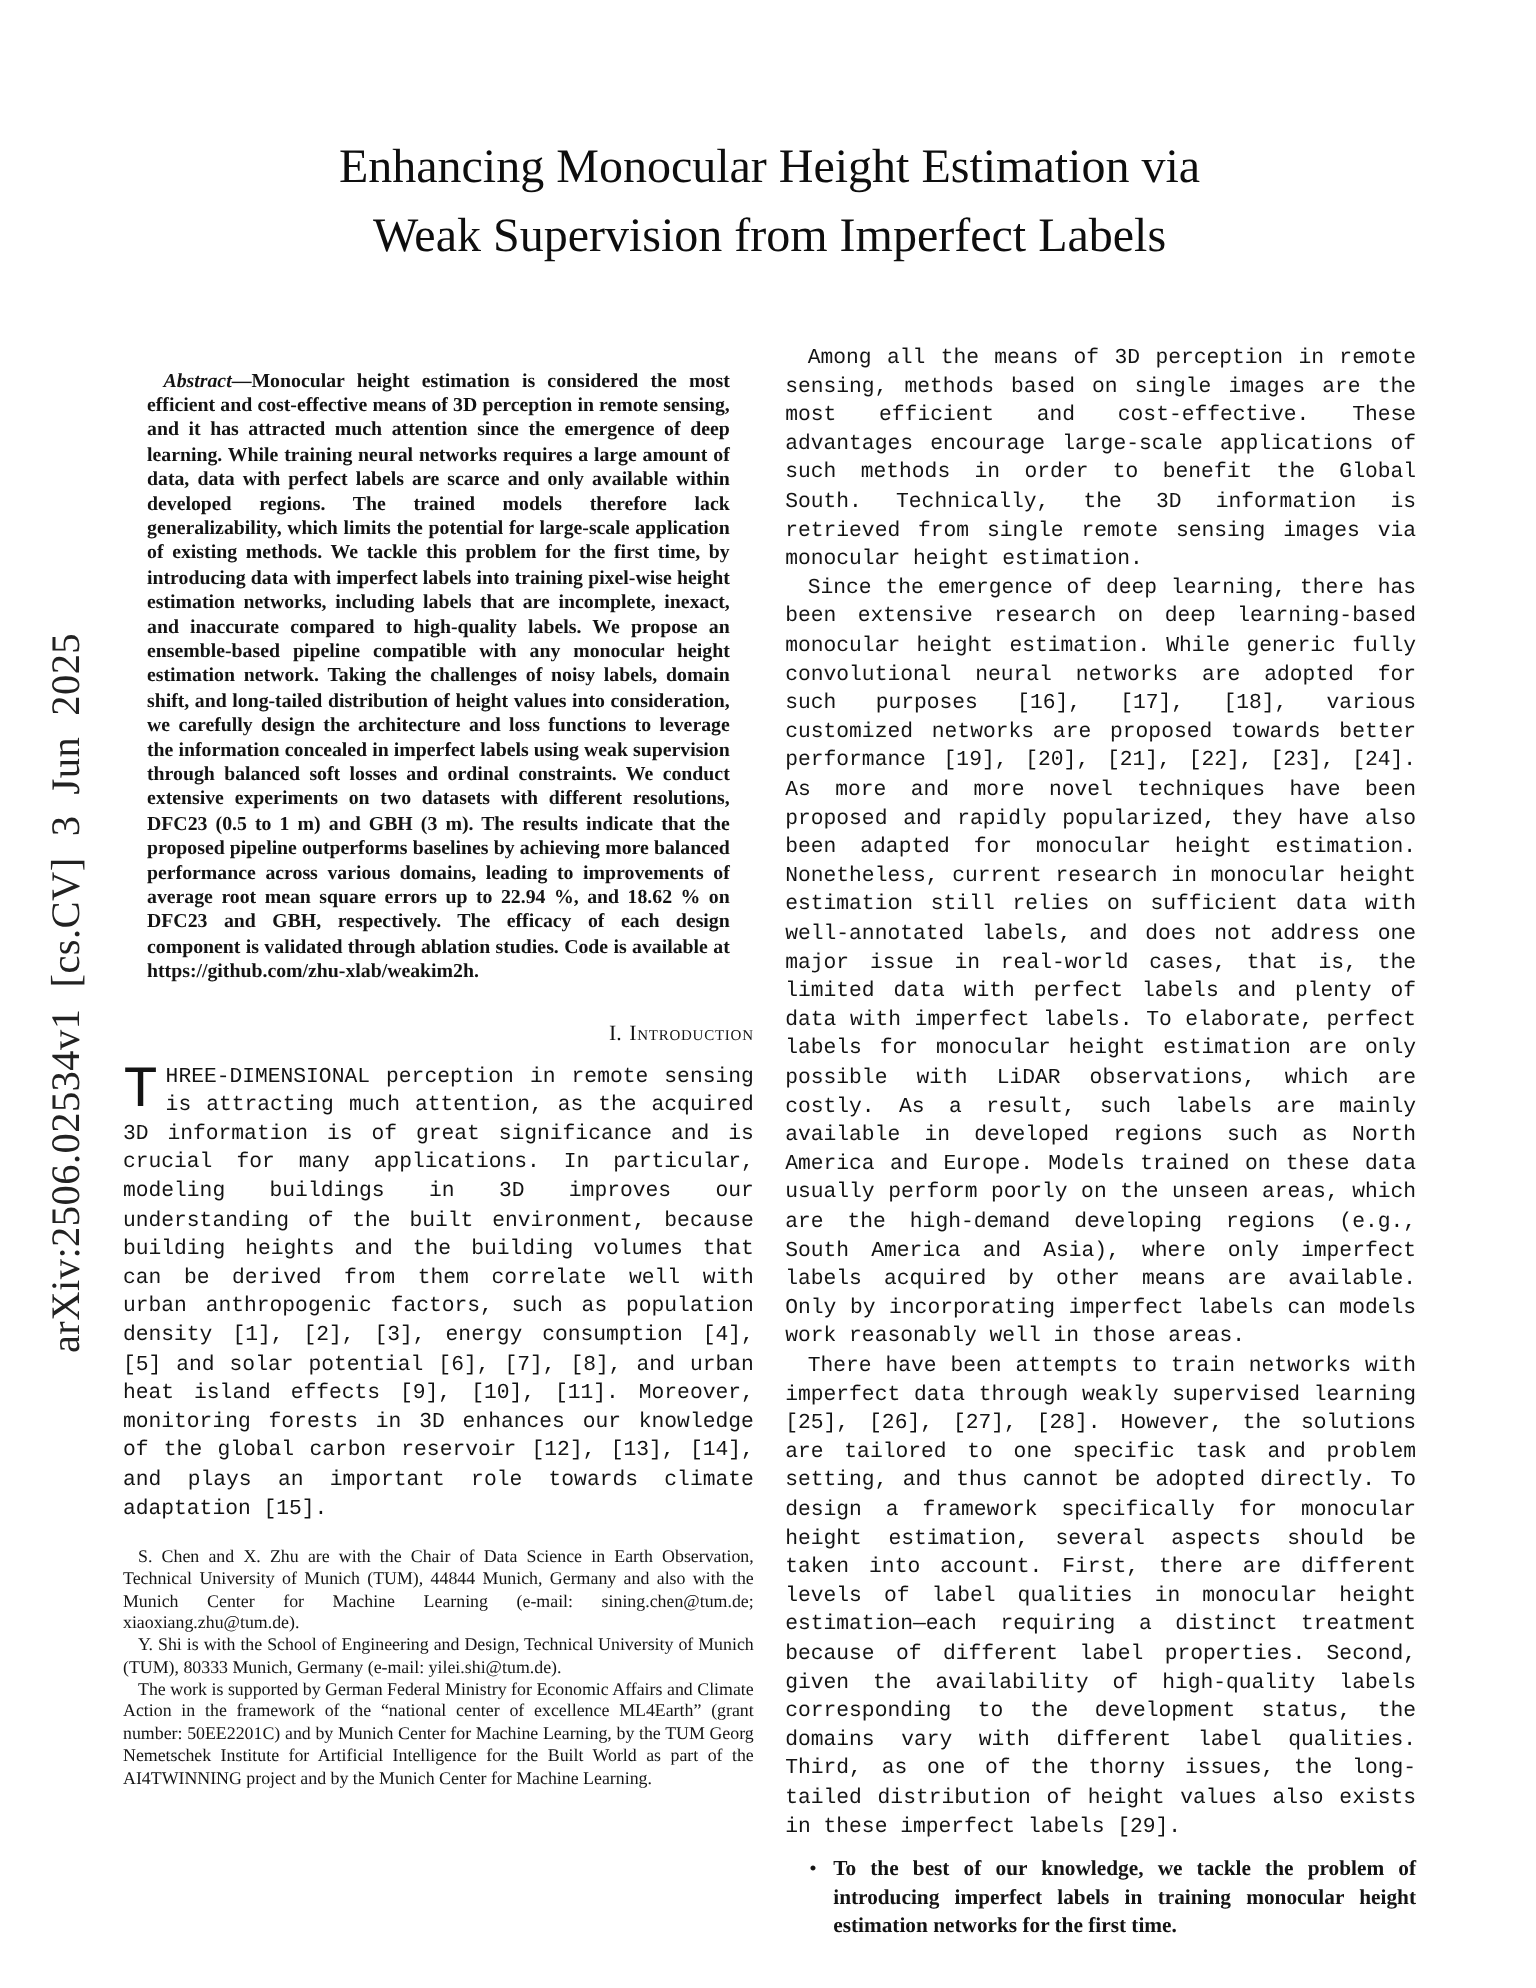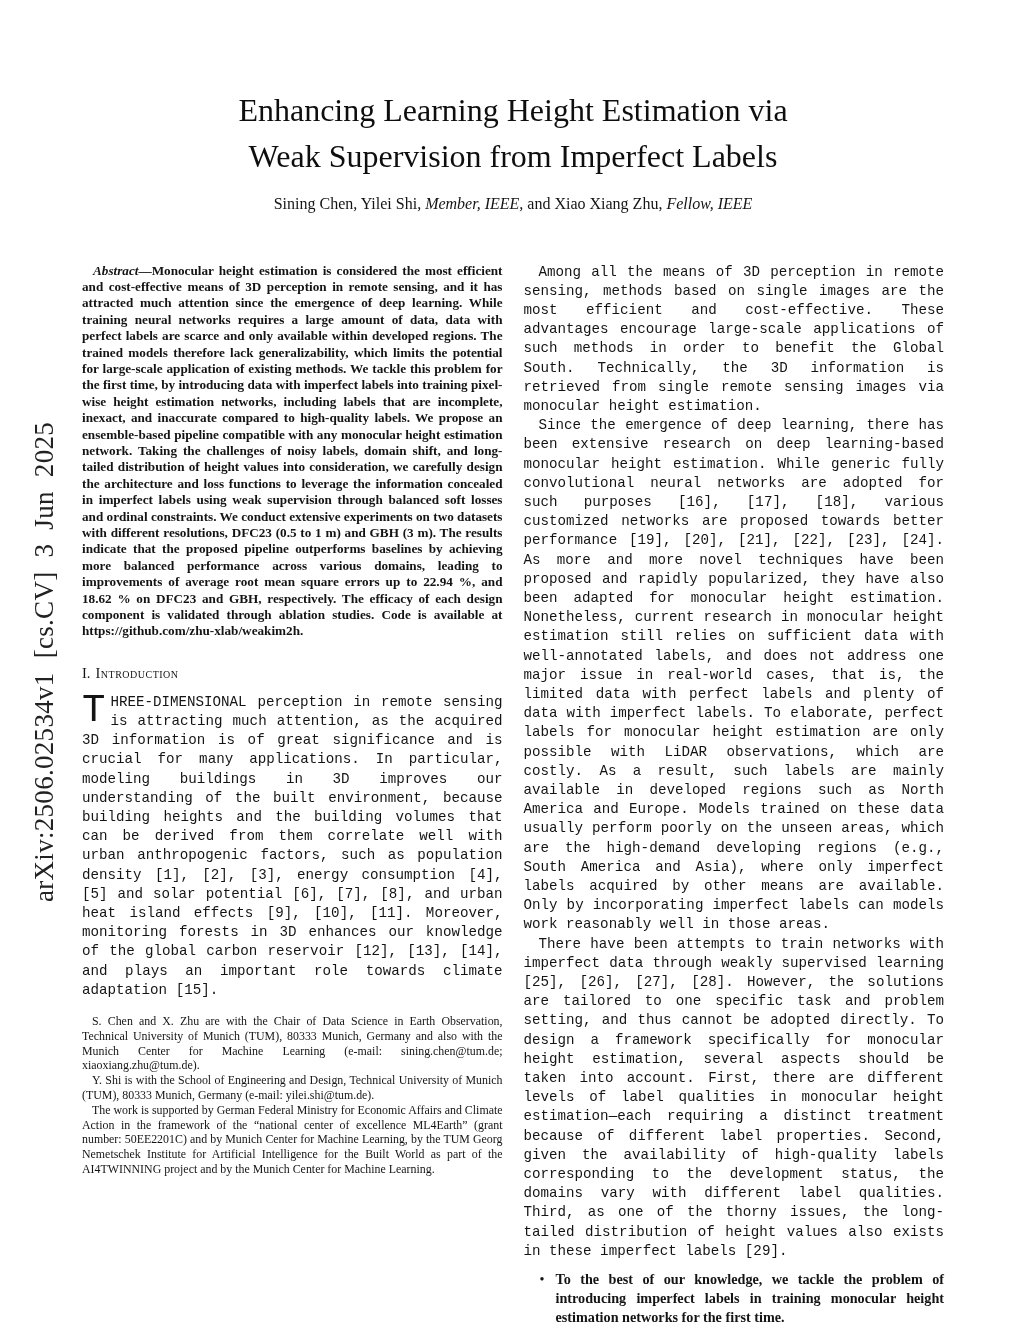--- a/index.html
+++ b/index.html
@@ -61,35 +61,35 @@
   .it { font-style: italic; }
 
   .columns {
     display: flex;
     gap: 21px;
     margin-top: 50px;
   }
   .col { flex: 1 1 0; min-width: 0; }
 
   p.abstract, p.index-terms {
-    margin: 0;
+    margin: 16px;
     font-size: 13.2px;
     line-height: 16.4px;
     font-weight: bold;
     text-align: justify;
     text-indent: 11px;
     hyphens: auto;
   }
   p.index-terms { margin-top: 10px; }
   .abs-label { font-style: italic; }
   a.link { color: inherit; text-decoration: none; font-weight: bold; cursor: pointer; }
 
   h2.section-heading {
     margin: 25px 0 11px 0;
-    text-align: left;
+    text-align: right;
     font-weight: normal;
     font-size: 14.5px;
   }
   .sc { font-variant: small-caps; letter-spacing: 0.5px; margin-left: 5px; }
 
   p.body-para {
     margin: 0;
     font-size: 14.2px;
     line-height: 19.2px;
     text-align: justify;
@@ -140,47 +140,44 @@
 <body>
 
 <div class="page">
 
   <div class="arxiv-stamp">arXiv:2506.02534v1 [cs.CV] 3 Jun 2025</div>
 
   <div class="inner">
 
 
     <h1 class="title">
-      <span>Enhancing Learning Height Estimation via</span><br>
+      <span>Enhancing Monocular Height Estimation via</span><br>
       <span>Weak Supervision from Imperfect Labels</span>
     </h1>
 
-    <div class="authors">
-      <span>Sining Chen, Yilei Shi, </span><span class="it">Member, IEEE,</span><span> and Xiao Xiang Zhu, </span><span class="it">Fellow, IEEE</span>
-    </div>
 
     <div class="columns">
 
       <div class="col">
 
         <p class="abstract">
           <span class="abs-label">Abstract</span><span>—Monocular height estimation is considered the most efficient and cost-effective means of 3D perception in remote sensing, and it has attracted much attention since the emergence of deep learning. While training neural networks requires a large amount of data, data with perfect labels are scarce and only available within developed regions. The trained models therefore lack generalizability, which limits the potential for large-scale application of existing methods. We tackle this problem for the first time, by introducing data with imperfect labels into training pixel-wise height estimation networks, including labels that are incomplete, inexact, and inaccurate compared to high-quality labels. We propose an ensemble-based pipeline compatible with any monocular height estimation network. Taking the challenges of noisy labels, domain shift, and long-tailed distribution of height values into consideration, we carefully design the architecture and loss functions to leverage the information concealed in imperfect labels using weak supervision through balanced soft losses and ordinal constraints. We conduct extensive experiments on two datasets with different resolutions, DFC23 (0.5 to 1 m) and GBH (3 m). The results indicate that the proposed pipeline outperforms baselines by achieving more balanced performance across various domains, leading to improvements of average root mean square errors up to 22.94 %, and 18.62 % on DFC23 and GBH, respectively. The efficacy of each design component is validated through ablation studies. Code is available at </span><a class="link">https://github.com/zhu-xlab/weakim2h</a><span>.</span>
         </p>
 
 
         <h2 class="section-heading">
           <span>I.</span><span class="sc">Introduction</span>
         </h2>
 
         <p class="body-para">
           <span class="dropcap">T</span><span>HREE-DIMENSIONAL perception in remote sensing is attracting much attention, as the acquired 3D information is of great significance and is crucial for many applications. In particular, modeling buildings in 3D improves our understanding of the built environment, because building heights and the building volumes that can be derived from them correlate well with urban anthropogenic factors, such as population density [1], [2], [3], energy consumption [4], [5] and solar potential [6], [7], [8], and urban heat island effects [9], [10], [11]. Moreover, monitoring forests in 3D enhances our knowledge of the global carbon reservoir [12], [13], [14], and plays an important role towards climate adaptation [15].</span>
         </p>
 
         <div class="footnotes">
-          <p>S. Chen and X. Zhu are with the Chair of Data Science in Earth Observation, Technical University of Munich (TUM), 80333 Munich, Germany and also with the Munich Center for Machine Learning (e-mail: sining.chen@tum.de; xiaoxiang.zhu@tum.de).</p>
+          <p>S. Chen and X. Zhu are with the Chair of Data Science in Earth Observation, Technical University of Munich (TUM), 44844 Munich, Germany and also with the Munich Center for Machine Learning (e-mail: sining.chen@tum.de; xiaoxiang.zhu@tum.de).</p>
           <p>Y. Shi is with the School of Engineering and Design, Technical University of Munich (TUM), 80333 Munich, Germany (e-mail: yilei.shi@tum.de).</p>
           <p>The work is supported by German Federal Ministry for Economic Affairs and Climate Action in the framework of the “national center of excellence ML4Earth” (grant number: 50EE2201C) and by Munich Center for Machine Learning, by the TUM Georg Nemetschek Institute for Artificial Intelligence for the Built World as part of the AI4TWINNING project and by the Munich Center for Machine Learning.</p>
         </div>
 
       </div>
 
       <div class="col">
 
         <p class="body-para indent">Among all the means of 3D perception in remote sensing, methods based on single images are the most efficient and cost-effective. These advantages encourage large-scale applications of such methods in order to benefit the Global South. Technically, the 3D information is retrieved from single remote sensing images via monocular height estimation.</p>
         <p class="body-para indent">Since the emergence of deep learning, there has been extensive research on deep learning-based monocular height estimation. While generic fully convolutional neural networks are adopted for such purposes [16], [17], [18], various customized networks are proposed towards better performance [19], [20], [21], [22], [23], [24]. As more and more novel techniques have been proposed and rapidly popularized, they have also been adapted for monocular height estimation. Nonetheless, current research in monocular height estimation still relies on sufficient data with well-annotated labels, and does not address one major issue in real-world cases, that is, the limited data with perfect labels and plenty of data with imperfect labels. To elaborate, perfect labels for monocular height estimation are only possible with LiDAR observations, which are costly. As a result, such labels are mainly available in developed regions such as North America and Europe. Models trained on these data usually perform poorly on the unseen areas, which are the high-demand developing regions (e.g., South America and Asia), where only imperfect labels acquired by other means are available. Only by incorporating imperfect labels can models work reasonably well in those areas.</p>

